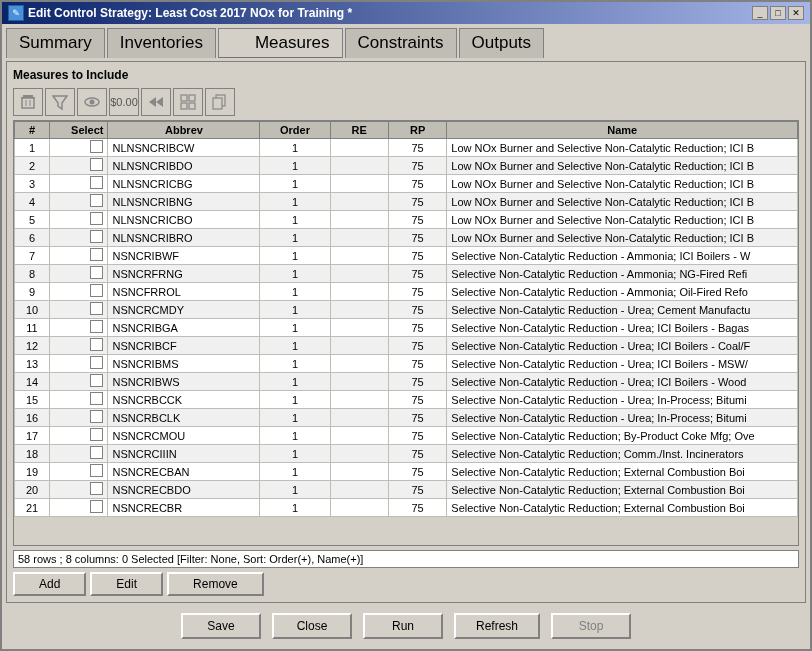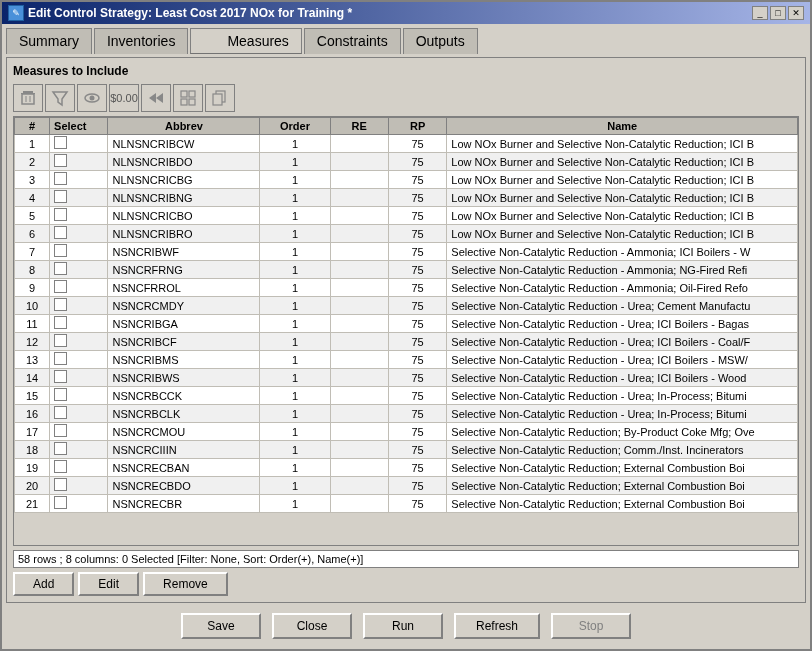--- a/index.html
+++ b/index.html
@@ -76,21 +76,21 @@
       display: flex;
       gap: 2px;
       flex-shrink: 0;
     }
     .tab {
       padding: 4px 12px;
       border: 1px solid #808080;
       background: #c0bdb5;
       cursor: pointer;
       border-bottom: none;
-      font-size: 14px;
+      font-size: 17px;
     }
     .tab.active {
       background: #d4d0c8;
       border-bottom: 1px solid #737373;
       font-weight: normal;
       z-index: 1;
       padding-left: 36px;
     }
     .tab-content {
       border: 1px solid #808080;
@@ -147,21 +147,21 @@
     tbody tr td {
       border: 1px solid #c0bdb5;
       padding: 1px 4px;
       white-space: nowrap;
       overflow: hidden;
       max-width: 0;
     }
     tbody tr:nth-child(odd) { background: white; }
     tbody tr:nth-child(even) { background: #f0f0f0; }
     .col-num { width: 30px; text-align: center; }
-    .col-select { width: 50px; text-align: left; margin-top: 23px; }
+    .col-select { width: 50px; text-align: right; margin-top: 23px; }
     .col-abbrev { width: 130px; }
     .col-order { width: 60px; text-align: center; }
     .col-re { width: 50px; text-align: center; }
     .col-rp { width: 50px; text-align: center; }
     .col-name { width: 300px; }
     .checkbox {
       width: 13px;
       height: 13px;
       border: 1px solid #808080;
       background: white;
@@ -173,21 +173,21 @@
       padding: 2px 4px;
       font-size: 11px;
       flex-shrink: 0;
     }
     .bottom-buttons {
       display: flex;
       gap: 4px;
       flex-shrink: 0;
     }
     .bottom-btn {
-      padding: 3px 18px;
+      padding: 3px 24px;
       background: #d4d0c8;
       border: 2px solid;
       border-color: #ffffff #808080 #808080 #ffffff;
       cursor: pointer;
       font-size: 12px;
     }
     .footer {
       display: flex;
       justify-content: center;
       gap: 11px;

